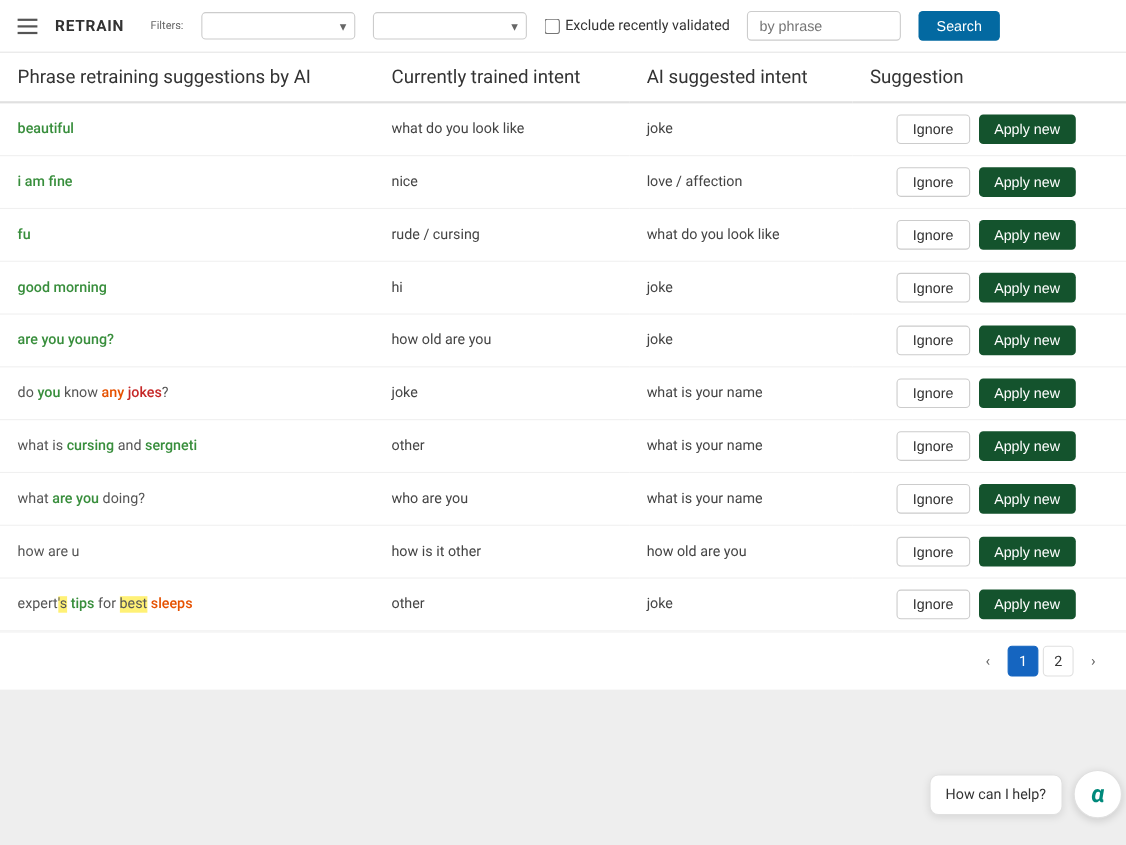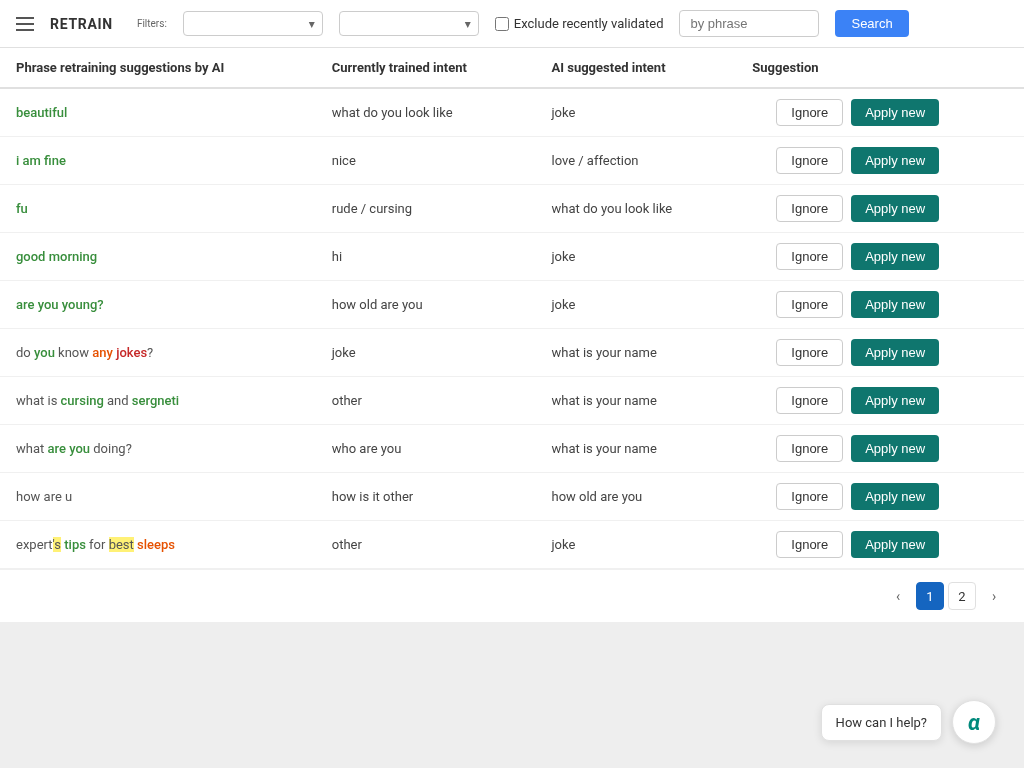--- a/index.html
+++ b/index.html
@@ -50,21 +50,21 @@
     .exclude-label input { width: 14px; height: 14px; cursor: pointer; }
     .phrase-input {
       border: 1px solid #ccc;
       border-radius: 4px;
       padding: 5px 10px;
       font-size: 13px;
       color: #999;
       width: 140px;
     }
     .search-btn {
-      background: #3b82f6;
+      background: #0369a1;
       color: #fff;
       border: none;
       border-radius: 4px;
       padding: 6px 16px;
       font-size: 13px;
       cursor: pointer;
       font-weight: 500;
     }
 
     
@@ -75,22 +75,22 @@
     table {
       width: 100%;
       border-collapse: collapse;
     }
     thead tr {
       border-bottom: 2px solid #e0e0e0;
     }
     thead th {
       text-align: left;
       padding: 12px 16px;
-      font-size: 13px;
-      font-weight: 700;
+      font-size: 17px;
+      font-weight: 400;
       color: #333;
     }
     tbody tr {
       border-bottom: 1px solid #f0f0f0;
       margin-left: 36px;
     }
     tbody td {
       padding: 10px 16px;
       font-size: 13px;
       color: #444;
@@ -107,21 +107,21 @@
     .ignore-btn {
       border: 1px solid #ccc;
       background: #fff;
       border-radius: 4px;
       padding: 5px 14px;
       font-size: 13px;
       color: #333;
       cursor: pointer;
     }
     .apply-btn {
-      background: #0f766e;
+      background: #14532d;
       color: #fff;
       border: none;
       border-radius: 4px;
       padding: 6px 14px;
       font-size: 13px;
       cursor: pointer;
       font-weight: 500;
       white-space: nowrap;
     }
     .suggestion-cell { display: flex; align-items: center; gap: 8px; padding-left: 24px; }
@@ -162,21 +162,21 @@
     
     .gray-area {
       background: #eeeeee;
       height: 180px;
     }
 
     
     .help-chat {
       position: fixed;
       bottom: 24px;
-      right: 28px;
+      right: 4px;
       display: flex;
       align-items: center;
       gap: 10px;
     }
     .help-bubble {
       background: #fff;
       border: 1px solid #e0e0e0;
       border-radius: 8px;
       padding: 10px 14px;
       font-size: 13px;

